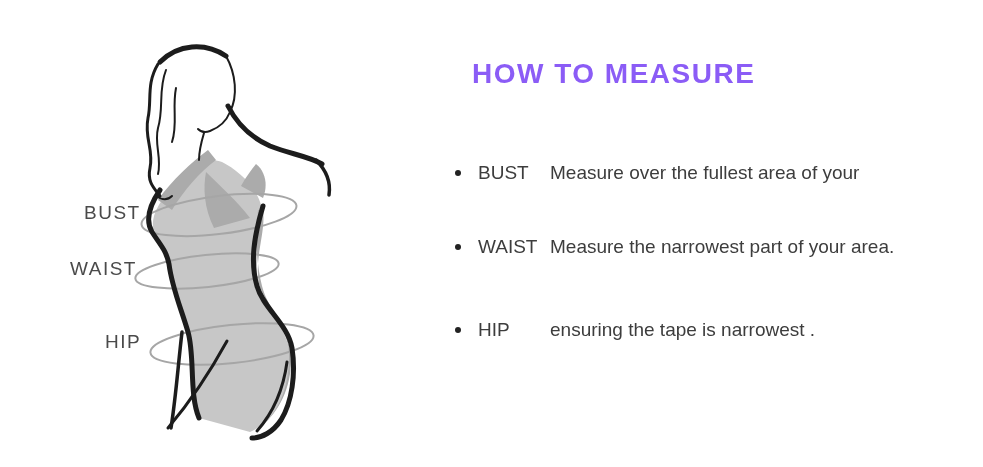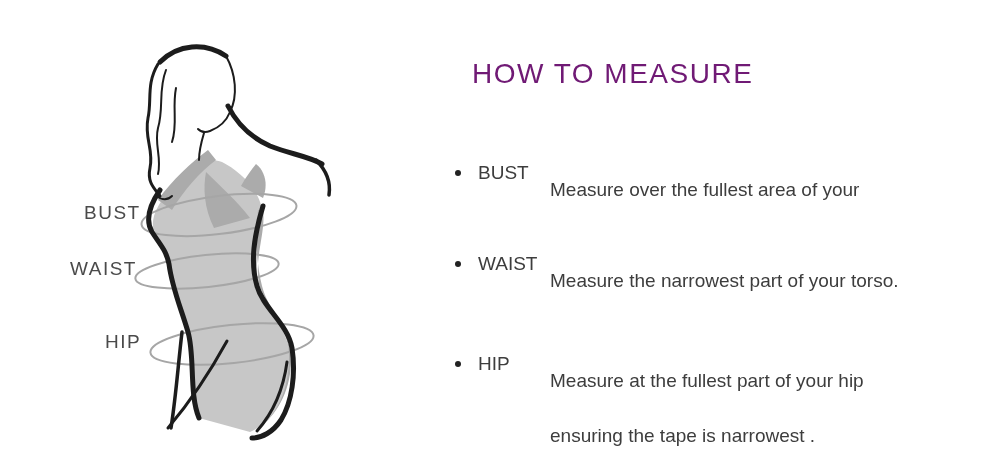--- a/index.html
+++ b/index.html
@@ -35,44 +35,44 @@
   
   .content {
     position: absolute;
     left: 450px; top: 58px;
     width: 510px;
     color: #3d3d3d;
   }
   .title {
     margin: 0 0 0 22px;
     font-size: 28px;
-    font-weight: 400;
+    font-weight: 700;
     letter-spacing: 1.5px;
-    color: #701a75;
+    color: #8b5cf6;
     white-space: nowrap;
   }
   .bullets { margin-top: 64px; }
   .row {
     display: flex;
     align-items: flex-start;
     font-size: 19px;
     line-height: 38px;
   }
   .row + .row.gap-a { margin-top: 36px; }
   .row + .row.gap-b { margin-top: 45px; }
   .dot {
     flex: none;
     width: 6px; height: 6px;
     border-radius: 50%;
     background: #222222;
     margin: 16px 0 0 5px;
   }
   .term { flex: none; width: 72px; margin-left: 17px; white-space: nowrap; }
   .desc { flex: none; }
-  .desc div { white-space: nowrap; margin-top: 17px; }
+  .desc div { white-space: nowrap; }
 </style>
 </head>
 <body>
 
 <div class="canvas">
 
   <div class="figure-area">
     <svg width="440" height="467" viewBox="0 0 440 467" xmlns="http://www.w3.org/2000/svg" fill="none">
 
       <g>
@@ -130,28 +130,27 @@
         <span class="term">BUST</span>
         <div class="desc">
           <div>Measure over the fullest area of your</div>
         </div>
       </div>
 
       <div class="row gap-a">
         <span class="dot"></span>
         <span class="term">WAIST</span>
         <div class="desc">
-          <div>Measure the narrowest part of your torso.</div>
+          <div>Measure the narrowest part of your area.</div>
         </div>
       </div>
 
       <div class="row gap-b">
         <span class="dot"></span>
         <span class="term">HIP</span>
         <div class="desc">
-          <div>Measure at the fullest part of your hip</div>
           <div>ensuring the tape is narrowest .</div>
         </div>
       </div>
 
     </div>
   </div>
 </div>
 
 </body></html>

